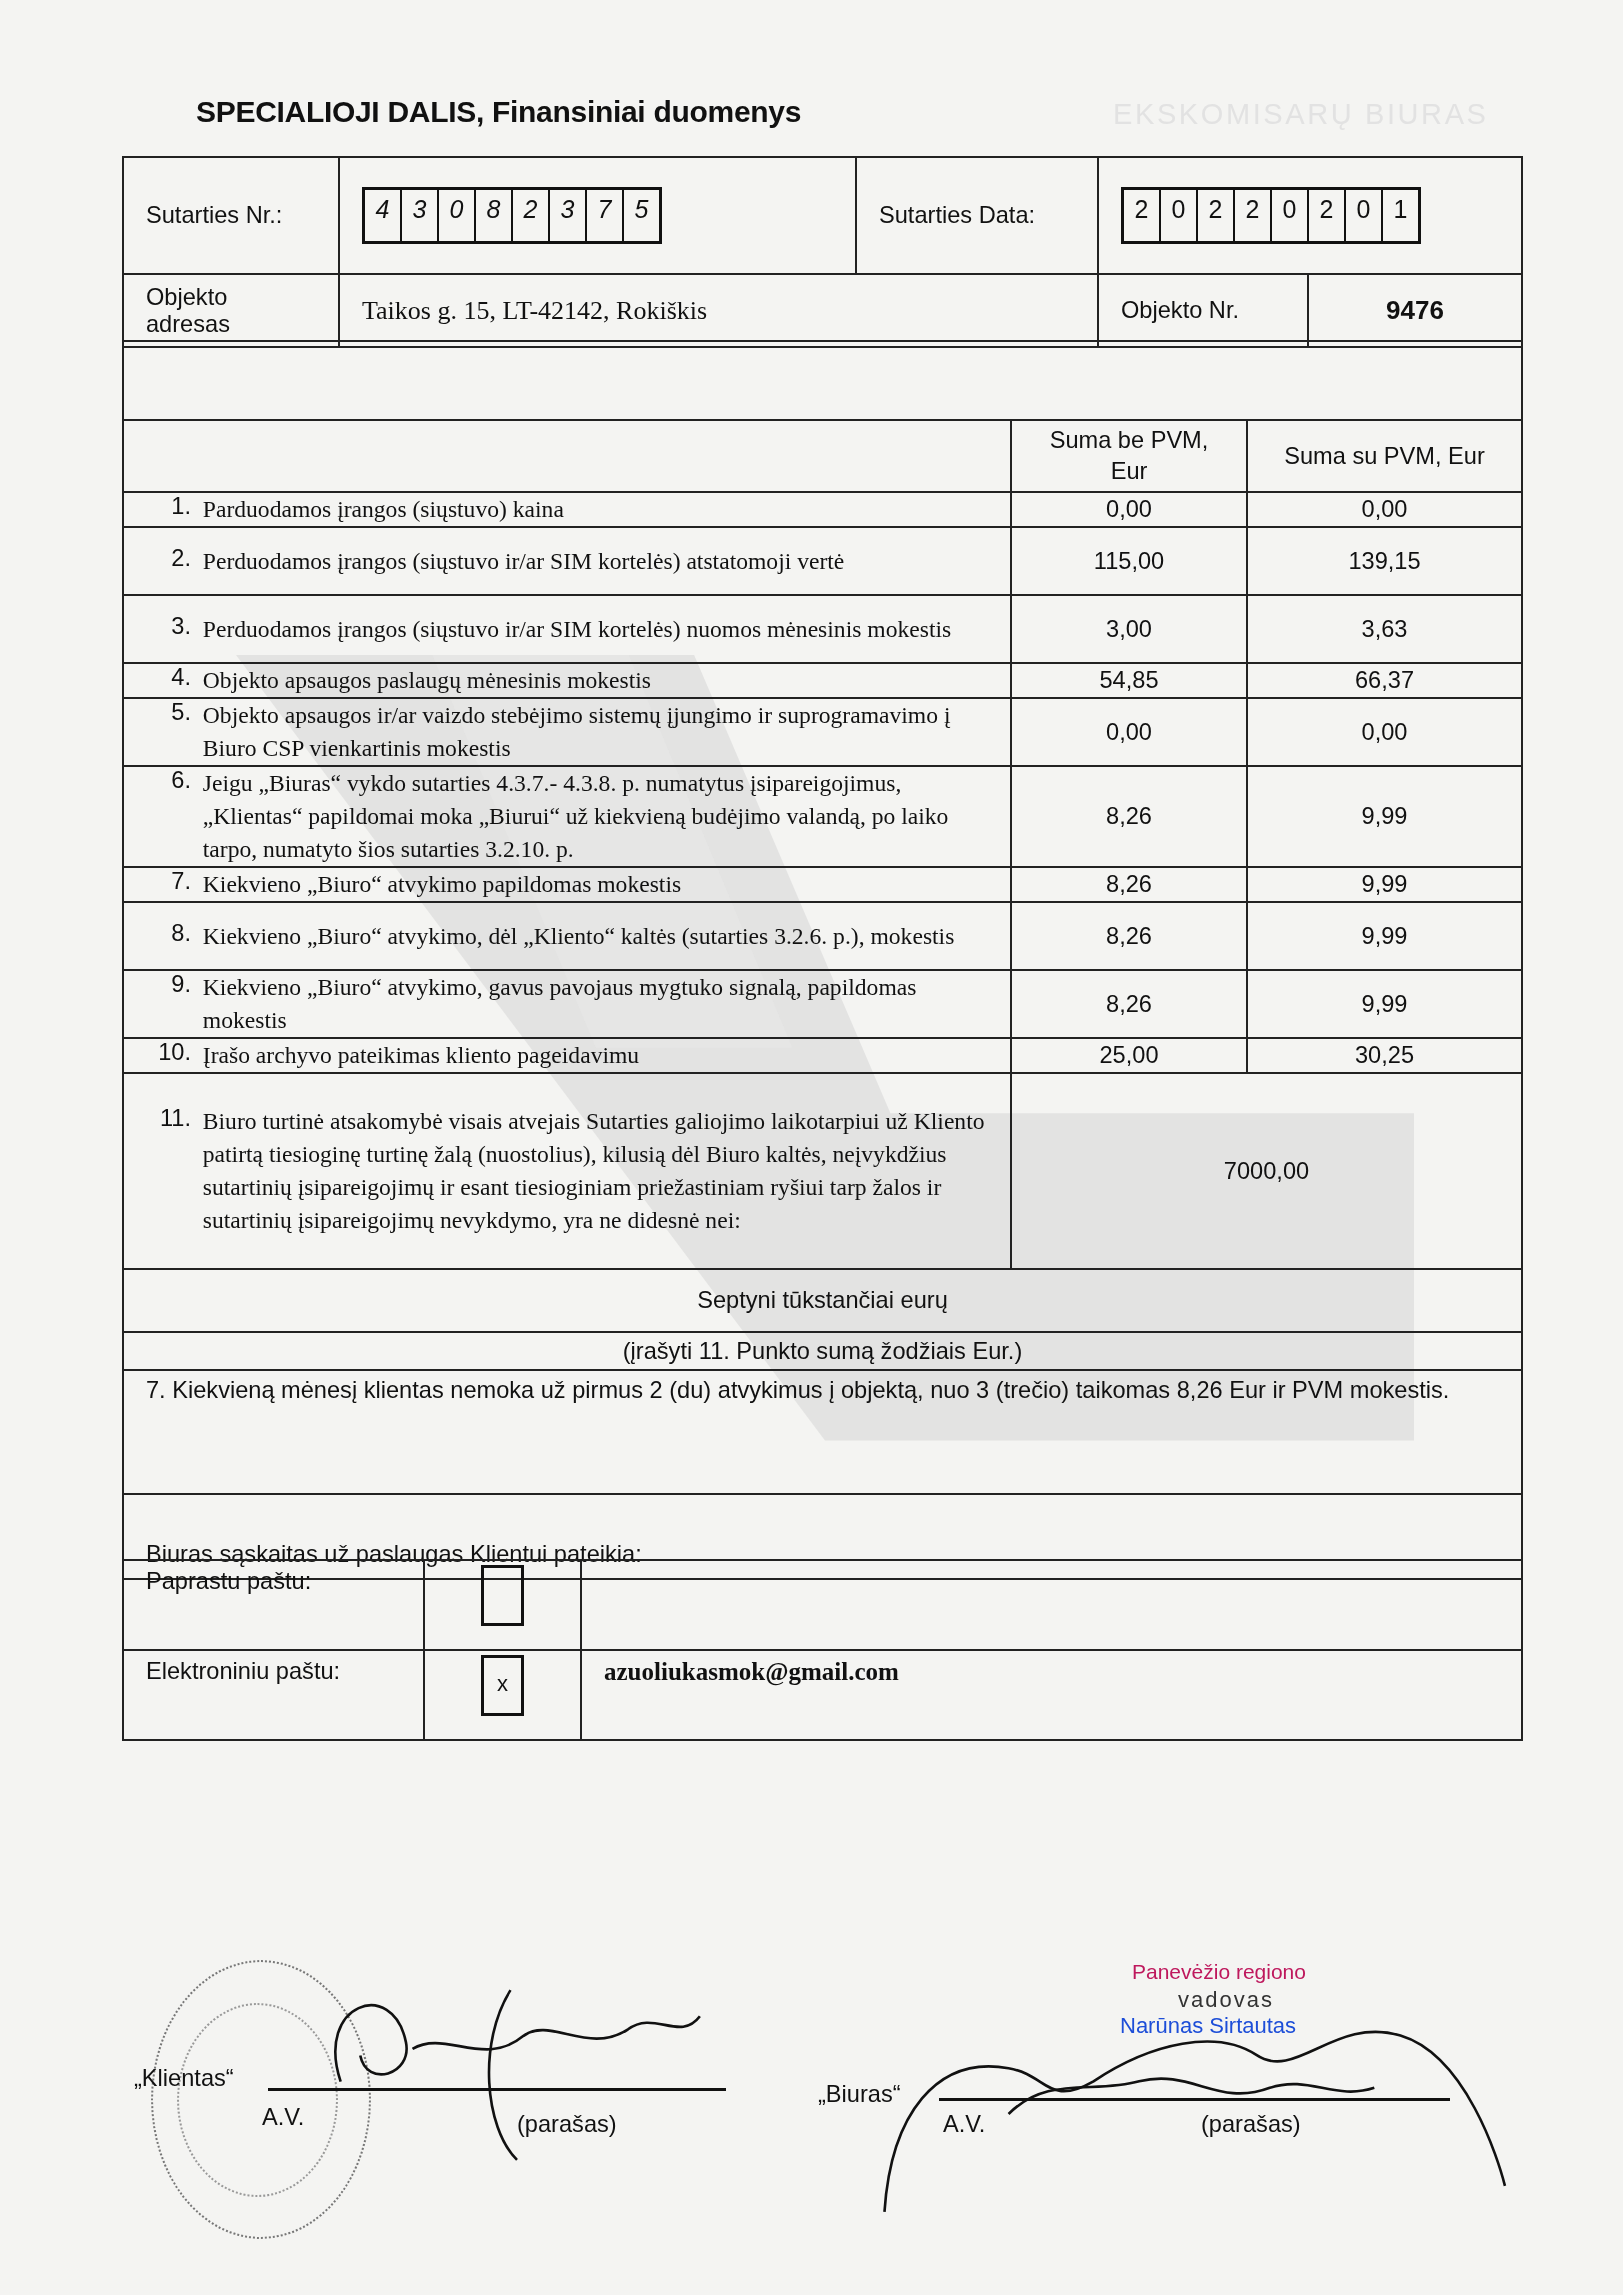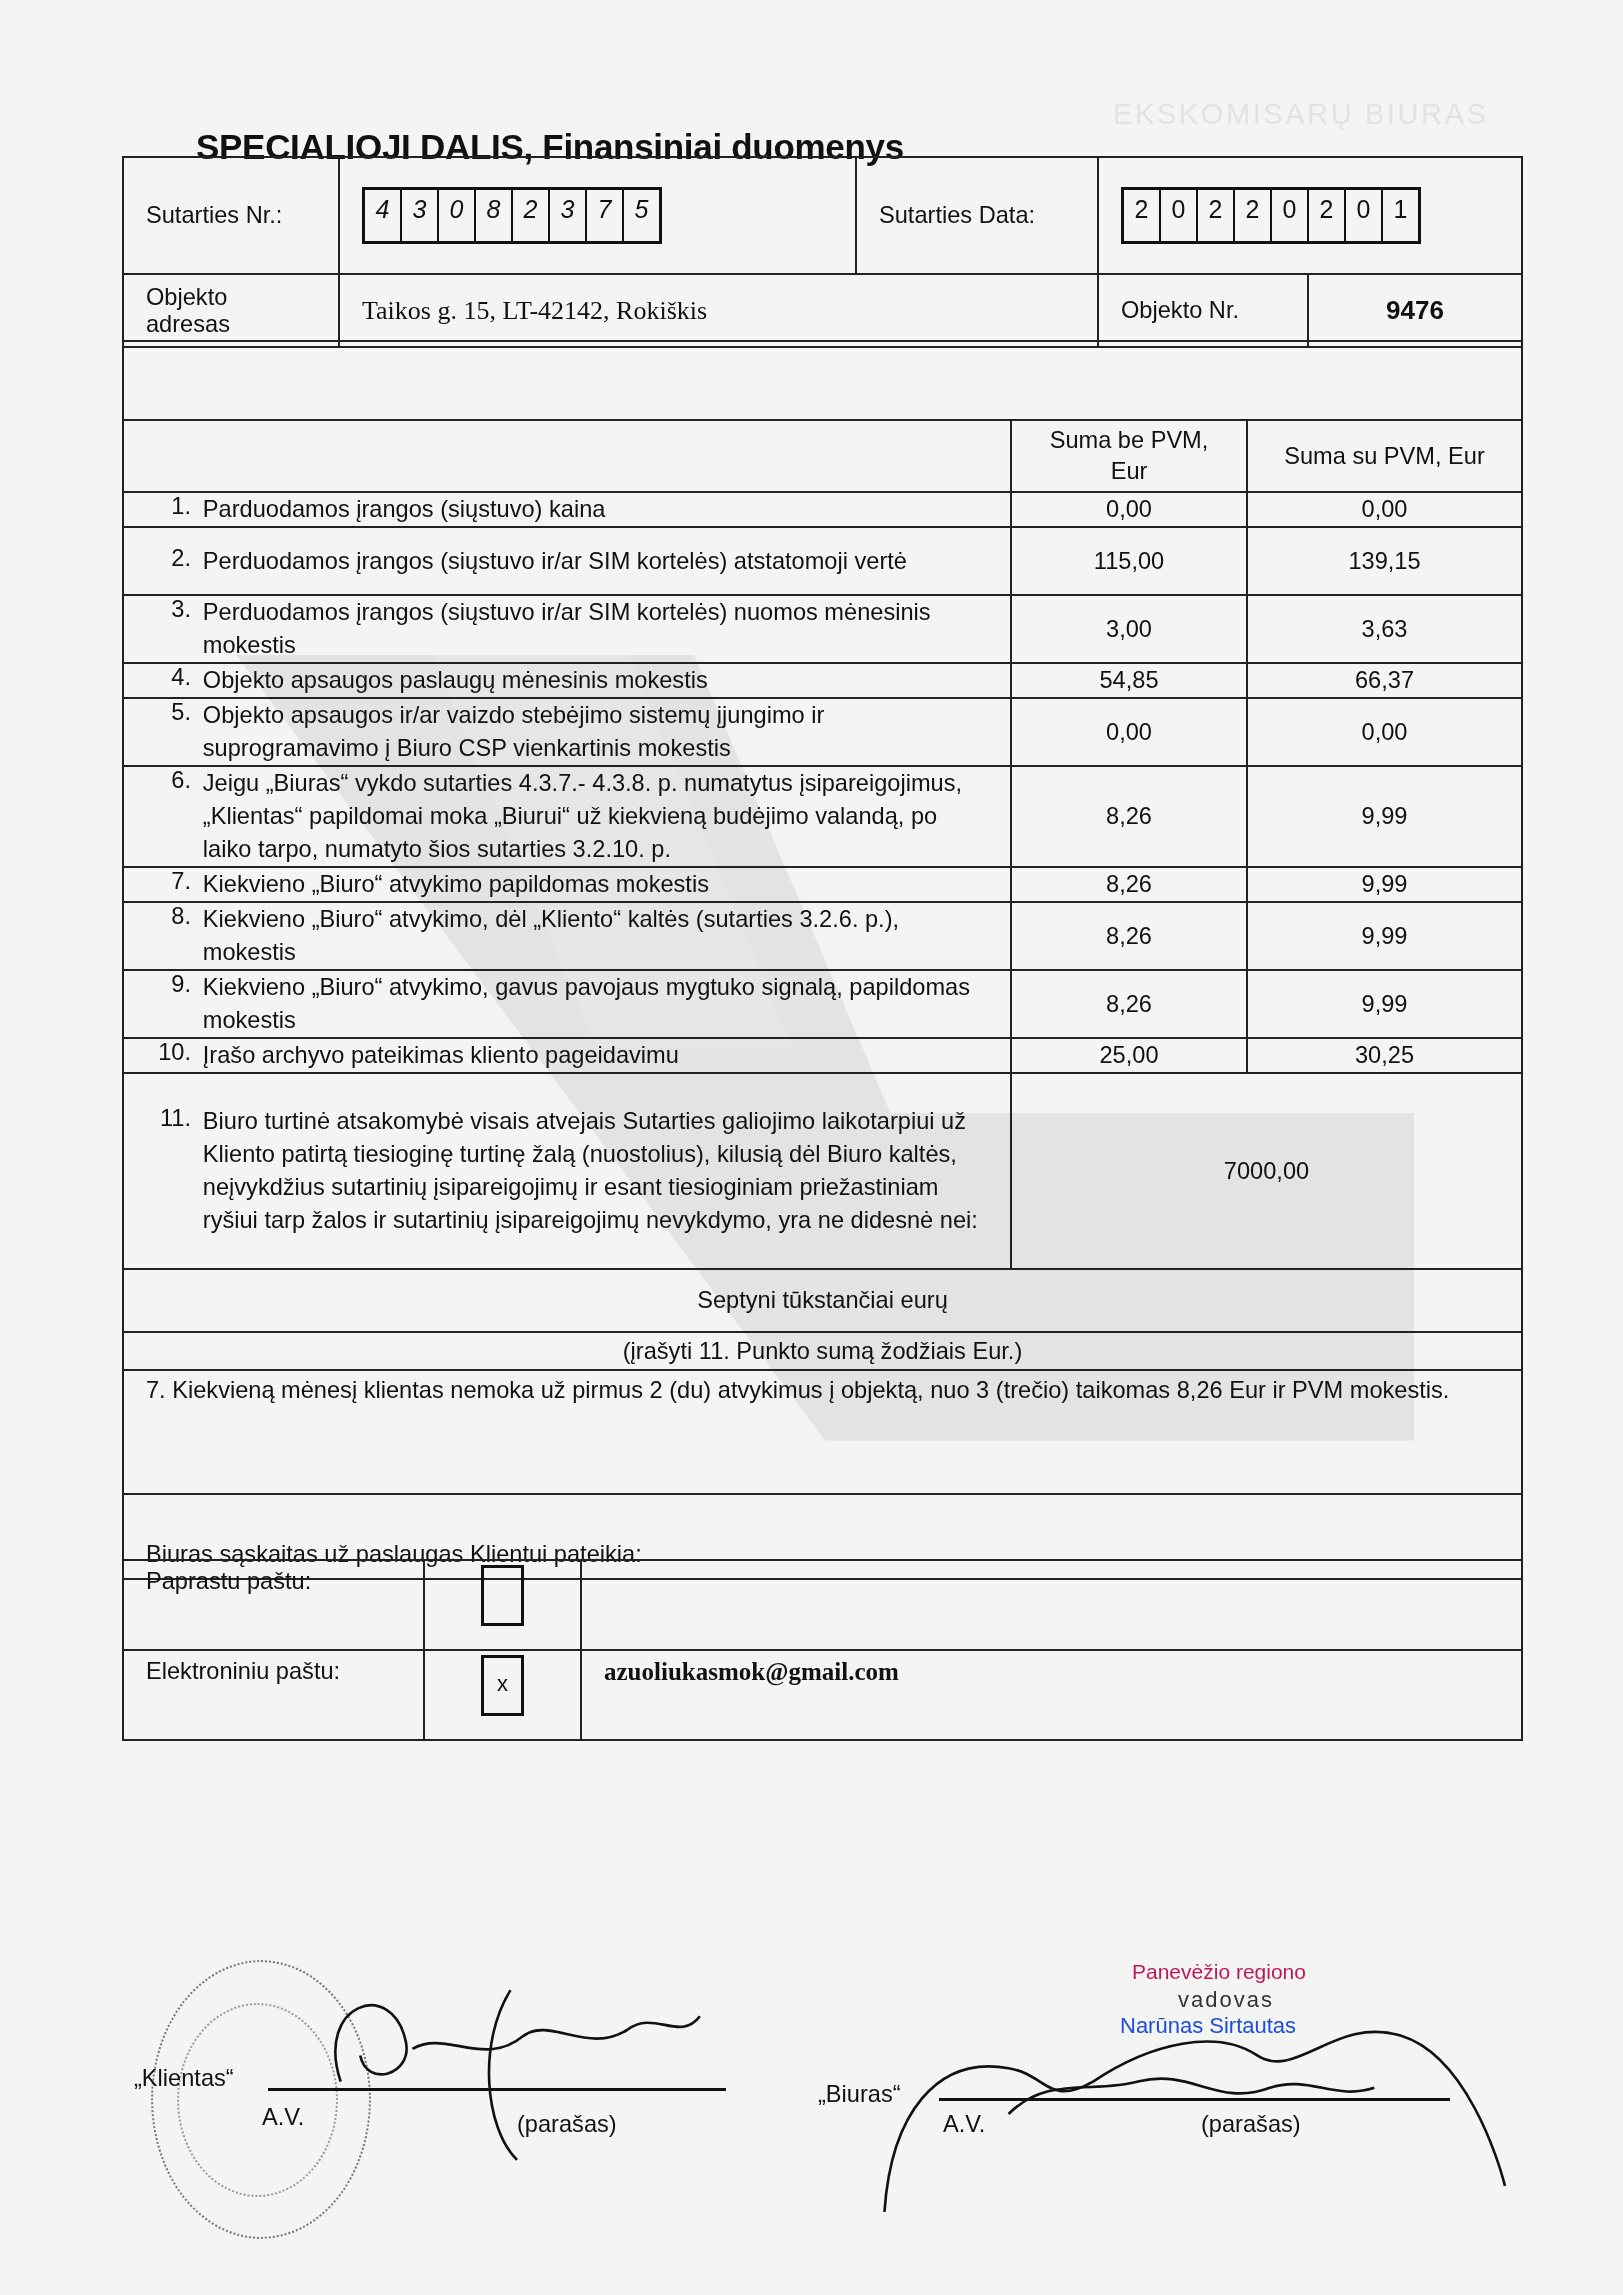--- a/index.html
+++ b/index.html
@@ -8,21 +8,21 @@
     background: #f4f4f2;
     font-family: "Liberation Sans", "DejaVu Sans", sans-serif;
     color: #111;
   }
   .watermark {
     position: absolute; left: 236px; top: 655px; width: 1178px; height: 851px;
     pointer-events: none;
   }
   .title {
     position: absolute; left: 196px; top: 95px;
-    font-size: 35px; font-weight: bold; letter-spacing: -0.3px; margin-top: 32px;
+    font-size: 30px; font-weight: bold; letter-spacing: -0.3px;
   }
   .faint-header {
     position: absolute; left: 1113px; top: 98px; font-size: 29px; color: #e2e2e2;
     letter-spacing: 2.6px;
   }
   table.grid { border-collapse: collapse; position: absolute; }
   table.grid td { border: 2px solid #222; padding: 0 22px; vertical-align: middle; font-size: 23.6px; }
   .hdr { left: 122px; top: 156px; width: 1401px; }
   .boxes { display: inline-flex; border: 3.9px solid #111; vertical-align: middle; }
   .boxes span {
@@ -31,21 +31,21 @@
   }
   .boxes span:last-child { border-right: none; }
   .boxes.hand span { font-style: italic; }
   .serif { font-family: "Liberation Serif", "DejaVu Serif", serif; }
   .bold { font-weight: bold; }
   .fees { left: 122px; top: 340px; width: 1401px; }
   .fees td.num { text-align: center; width: 190px; }
   .fees td.num2 { text-align: center; width: 229px; margin-top: 36px; }
   .item { display: flex; }
   .item .n { width: 45px; flex: none; text-align: right; padding-right: 11.8px; }
-  .item .t { line-height: 33px; }
+  .item .t { line-height: 33px; font-family: Liberation Serif, serif; }
   .center { text-align: center; }
   .sig { position: absolute; font-size: 23.6px; }
   .stamp { position: absolute; left: 151px; top: 1960px; width: 216px; height: 275px;
            border: 2.6px dotted #777; border-radius: 50%; }
   .stamp-inner { position: absolute; left: 177px; top: 2003px; width: 157px; height: 190px;
            border: 2px dotted #999; border-radius: 50%; }
   .checkbox { display: inline-block; width: 37px; height: 55px; border: 3.3px solid #111; text-align:center; line-height: 52px; font-size: 22px; }
 </style>
 </head>
 <body>

